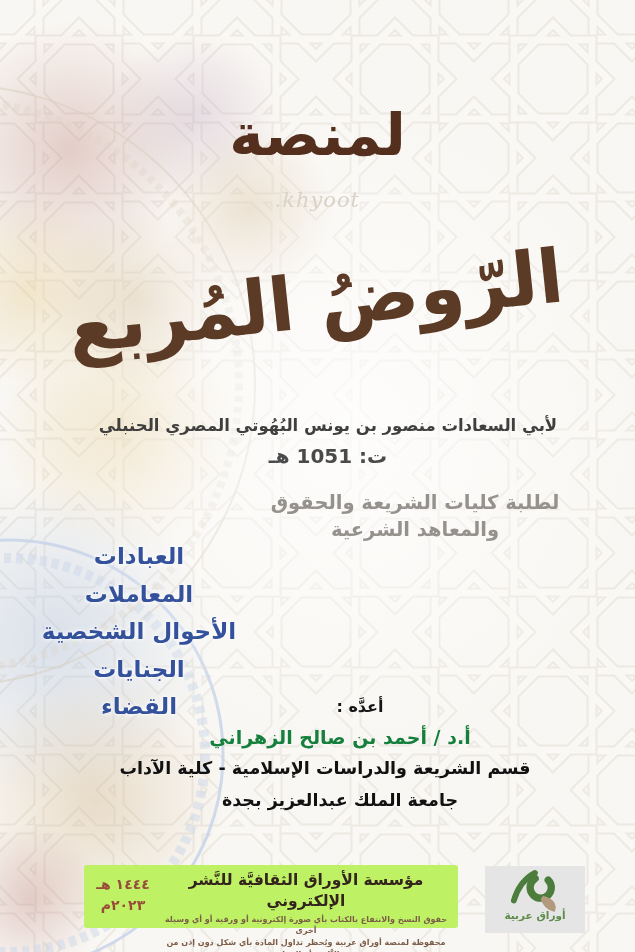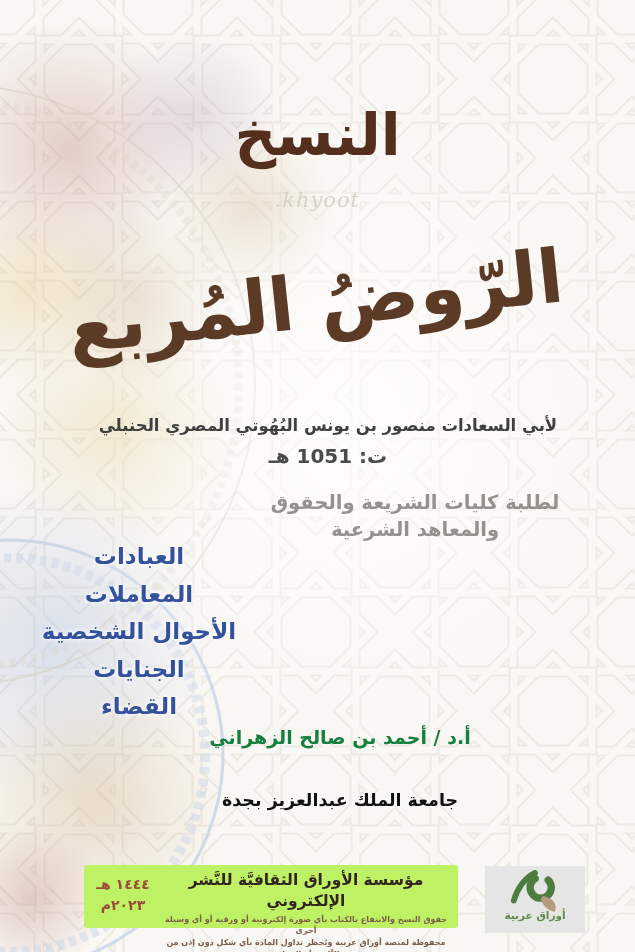--- a/index.html
+++ b/index.html
@@ -145,41 +145,43 @@
     <circle cx="8" cy="755" r="215" fill="none" stroke="#c7d4e9" stroke-width="3" opacity="0.85"></circle>
     <circle cx="8" cy="755" r="197" fill="none" stroke="#cbd7ea" stroke-width="10" stroke-dasharray="7 5" opacity="0.5"></circle>
     <circle cx="-45" cy="385" r="300" fill="none" stroke="#d9d0c2" stroke-width="2" opacity="0.6"></circle>
     <circle cx="-45" cy="385" r="284" fill="none" stroke="#ddd4c6" stroke-width="8" stroke-dasharray="6 5" opacity="0.35"></circle>
 
     <ellipse cx="350" cy="430" rx="300" ry="330" fill="url(#gWhite)"></ellipse>
   </svg>
 
   <div class="abs watermark">khyoot.</div>
 
-  <div class="abs series-title center rtl">النسخ</div>
+  <div class="abs series-title center rtl">لمنصة</div>
 
   <div class="abs main-title center rtl">الرّوضُ المُربع</div>
 
   <div class="abs author-line center rtl">لأبي السعادات منصور بن يونس البُهُوتي المصري الحنبلي</div>
   <div class="abs death-line center rtl">ت: 1051 هـ</div>
 
   <div class="abs audience center rtl">
     <div>لطلبة كليات الشريعة والحقوق</div>
     <div>والمعاهد الشرعية</div>
   </div>
 
   <div class="abs topics rtl">
     <div class="topic">العبادات</div>
     <div class="topic">المعاملات</div>
     <div class="topic">الأحوال الشخصية</div>
     <div class="topic">الجنايات</div>
     <div class="topic">القضاء</div>
   </div>
 
+  <div class="abs prep-label center rtl">أعدَّه :</div>
   <div class="abs prep-name center rtl">أ.د / أحمد بن صالح الزهراني</div>
+  <div class="abs prep-dept center rtl">قسم الشريعة والدراسات الإسلامية - كلية الآداب</div>
   <div class="abs prep-univ center rtl">جامعة الملك عبدالعزيز بجدة</div>
 
   <div class="abs footer-box">
     <div class="footer-dates">
       <div>١٤٤٤ هـ</div>
       <div>٢٠٢٣م</div>
     </div>
     <div class="footer-pub">
       <div class="pub-title">مؤسسة الأوراق الثقافيَّة للنَّشر الإلكتروني</div>
       <div class="pub-rights">

